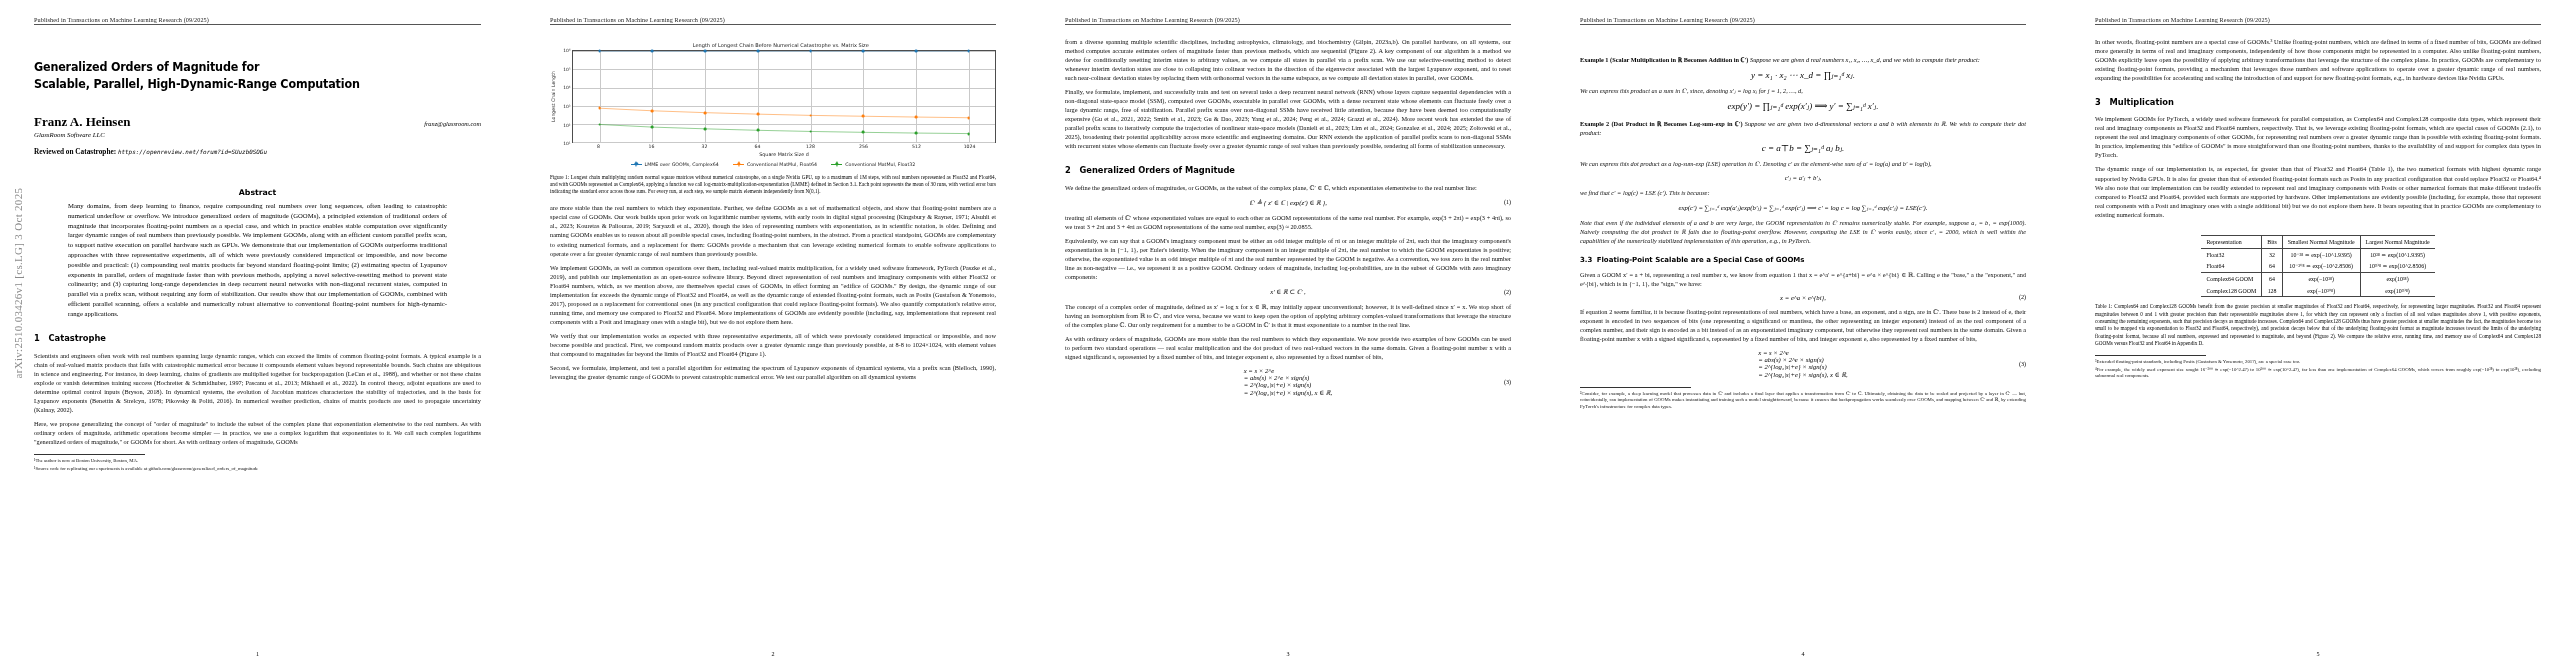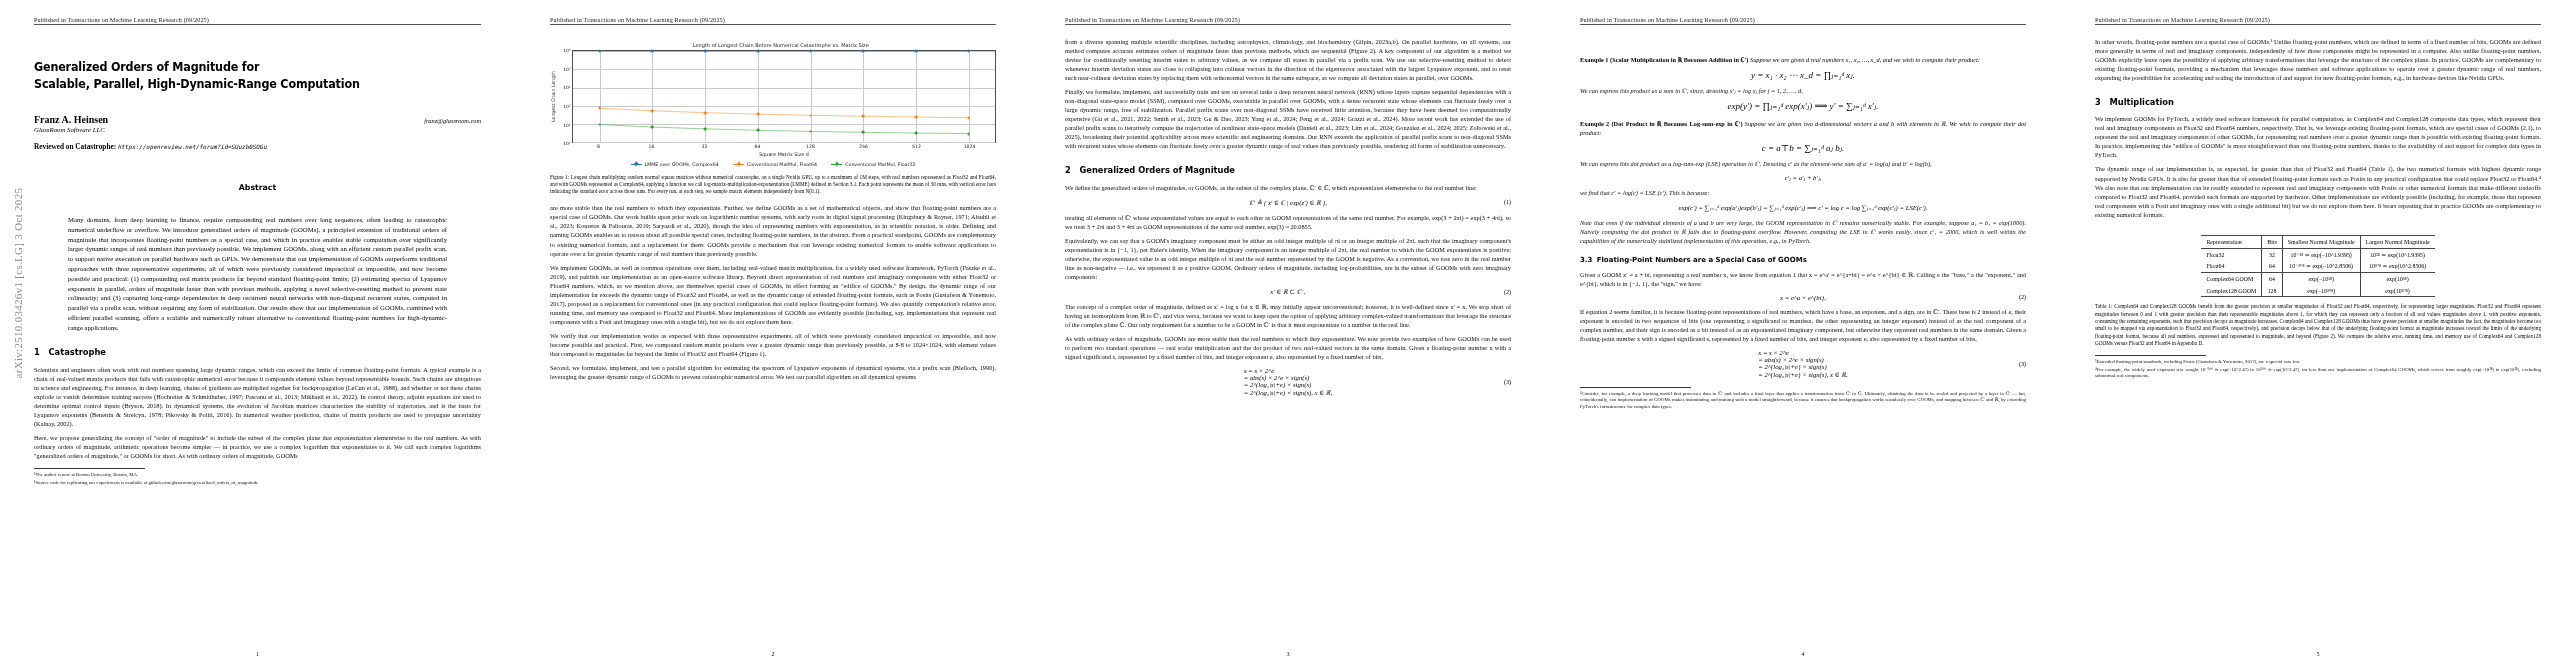--- a/index.html
+++ b/index.html
@@ -63,37 +63,37 @@
     letter-spacing: -0.2px;
     margin: 0 0 0 0;
     transform: scaleX(0.86);
     transform-origin: left center;
   }
   .authors { margin-top: 22px; }
   .author-row {
     display: flex; justify-content: space-between; align-items: baseline;
     margin-bottom: 0.6px;
   }
-  .author-name { font-weight: bold; font-size: 10px; color:#000; }
+  .author-name { font-weight: bold; font-size: 13px; color:#000; }
   .author-email { font-style: italic; font-size: 6.3px; color:#000; }
   .author-affil { font-style: italic; font-size: 6.8px; color:#000; margin-bottom: 9px; }
   .review-line { font-size: 7.3px; font-weight: bold; margin-top: 2.2px; color:#000;}
   .review-line .url {
     font-family: "DejaVu Sans Mono", monospace;
     font-style: italic; font-weight: normal; font-size: 5.9px;
   }
 
   
   .abstract-wrap { margin: 32px 34px 0 34px; }
   .abstract-head {
     text-align: center;
     font-family: "DejaVu Sans", sans-serif;
     font-weight: bold;
     font-size: 7.8px;
-    margin-bottom: 23px;
+    margin-bottom: 4px;
   }
   .abstract-body {
     font-size: 6.7px;
     line-height: 1.46;
     text-align: justify;
     color: #000;
   }
 
   
   .sec-head {
@@ -514,21 +514,21 @@
     </div>
     <div class="eq eq-big">c = a⊤b = ∑ⱼ₌₁ᵈ aⱼ bⱼ.</div>
     <p class="body it">We can express this dot product as a log-sum-exp (LSE) operation in ℂ′. Denoting c′ as the element-wise sum of a′ = log(a) and b′ = log(b),</p>
     <div class="eq">c′ⱼ = a′ⱼ + b′ⱼ,</div>
     <p class="body it">we find that c′ = log(c) = LSE (c′). This is because:</p>
     <div class="eq">exp(c′) = ∑ⱼ₌₁ᵈ exp(a′ⱼ)exp(b′ⱼ) = ∑ⱼ₌₁ᵈ exp(c′ⱼ)    ⟹    c′ = log c = log ∑ⱼ₌₁ᵈ exp(c′ⱼ) = LSE(c′).</div>
 
     <p class="body it">Note that even if the individual elements of a and b are very large, the GOOM representation in ℂ′ remains numerically stable. For example, suppose a₁ = b₁ = exp(1000). Naively computing the dot product in ℝ fails due to floating-point overflow. However, computing the LSE in ℂ′ works easily, since c′₁ = 2000, which is well within the capabilities of the numerically stabilized implementation of this operation, e.g., in PyTorch.</p>
 
     <div class="subsec-head">
-      <span class="num">3.3</span><span>Floating-Point Numbers are a Special Case of GOOMs</span>
+      <span class="num">3.3</span><span>Floating-Point Scalable are a Special Case of GOOMs</span>
     </div>
 
     <p class="body">Given a GOOM x′ = a + bi, representing a real number x, we know from equation 1 that x = e^a′ = e^{a+bi} = e^a × e^{bi} ∈ ℝ. Calling e the "base," a the "exponent," and e^{bi}, which is in {−1, 1}, the "sign," we have:</p>
     <div class="eq">
       <span>x = e^a × e^{bi},</span>
       <span class="tag">(2)</span>
     </div>
     <p class="body">If equation 2 seems familiar, it is because floating-point representations of real numbers, which have a base, an exponent, and a sign, are in ℂ′. There base is 2 instead of e, their exponent is encoded in two sequences of bits (one representing a significand or mantissa, the other representing an integer exponent) instead of as the real component of a complex number, and their sign is encoded as a bit instead of as an exponentiated imaginary component, but otherwise they represent real numbers in the same domain. Given a floating-point number x with a signed significand s, represented by a fixed number of bits, and integer exponent e, also represented by a fixed number of bits,</p>
 
     <div class="eq">

